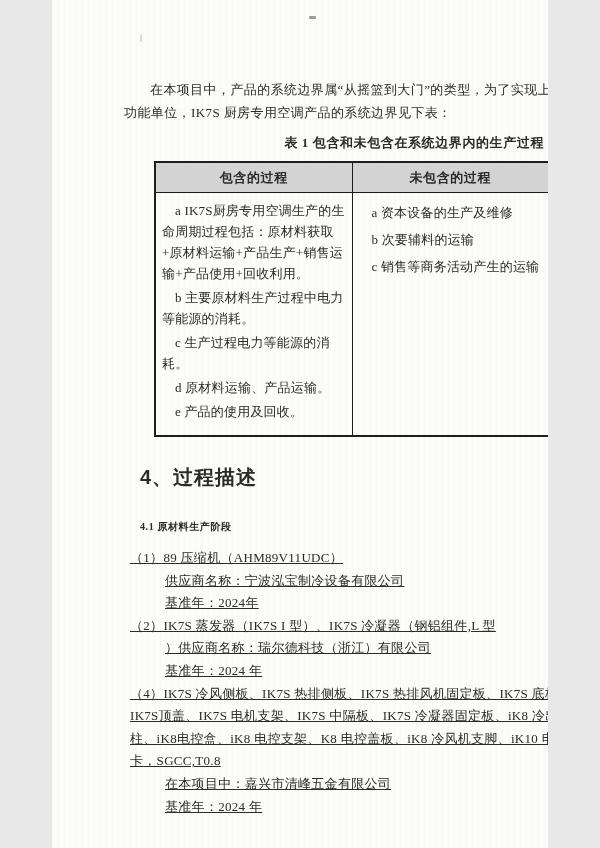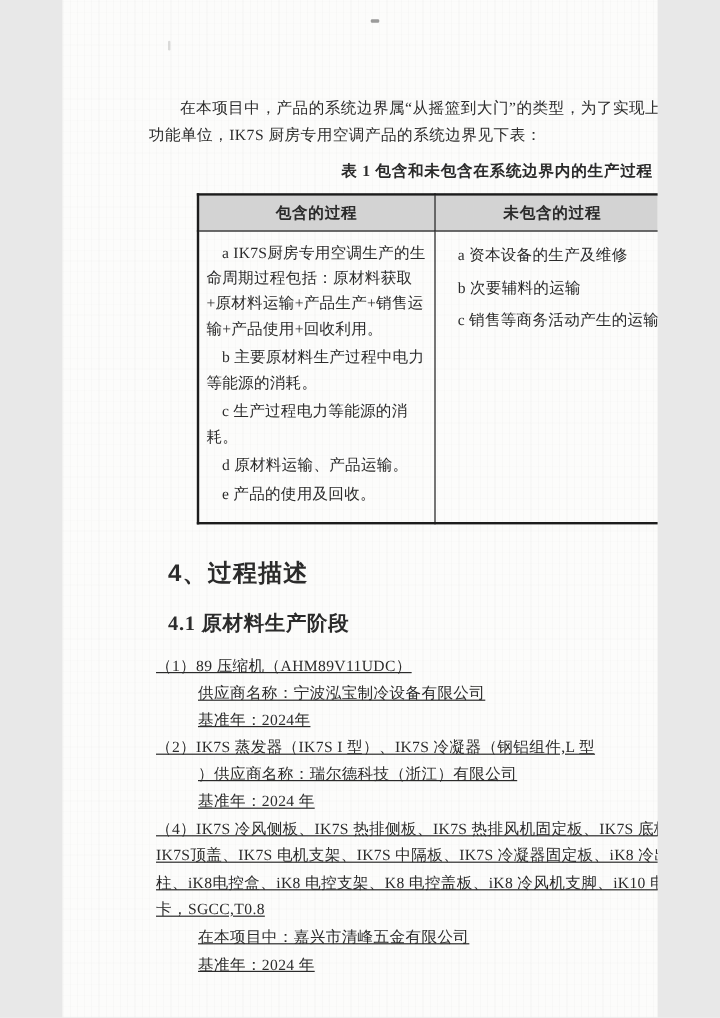--- a/index.html
+++ b/index.html
@@ -31,21 +31,21 @@
     letter-spacing:.4px;
   }
   .caption{
     margin:10px 0 9px 24px;
     width:396px;
     text-align:right;
     font-weight:bold;
     letter-spacing:.6px;
   }
   table.boundary{
-    margin-left:40px;
+    margin-left:30px;
     width:396px;
     border-collapse:collapse;
     table-layout:fixed;
   }
   table.boundary th, table.boundary td{
     border:1px solid #1d1d1d;
     vertical-align:top;
   }
   table.boundary{border:2px solid #1d1d1d;}
   table.boundary th{
@@ -69,23 +69,23 @@
   td[data-name="excluded-cell"] .cell-line{margin:5px 0;line-height:22px;}
 
   h1.sec{
     font-size:20px;
     font-weight:bold;
     margin:27px 0 0 16px;
     letter-spacing:1px;
     font-family:"Liberation Sans","DejaVu Sans",sans-serif;
   }
   h2.subsec{
-    font-size:17px;
+    font-size:10px;
     font-weight:bold;
-    margin:17px 0 13px 16px;
+    margin:29px 0 13px 16px;
     letter-spacing:.6px;
   }
   .materials{width:462px;text-decoration:underline;}
   .mline{
     margin:0;
     line-height:22.6px;
     letter-spacing:.3px;
   }
   .mline.t-item{padding-left:6px;}
   .mline.t-detail{padding-left:41px;}

